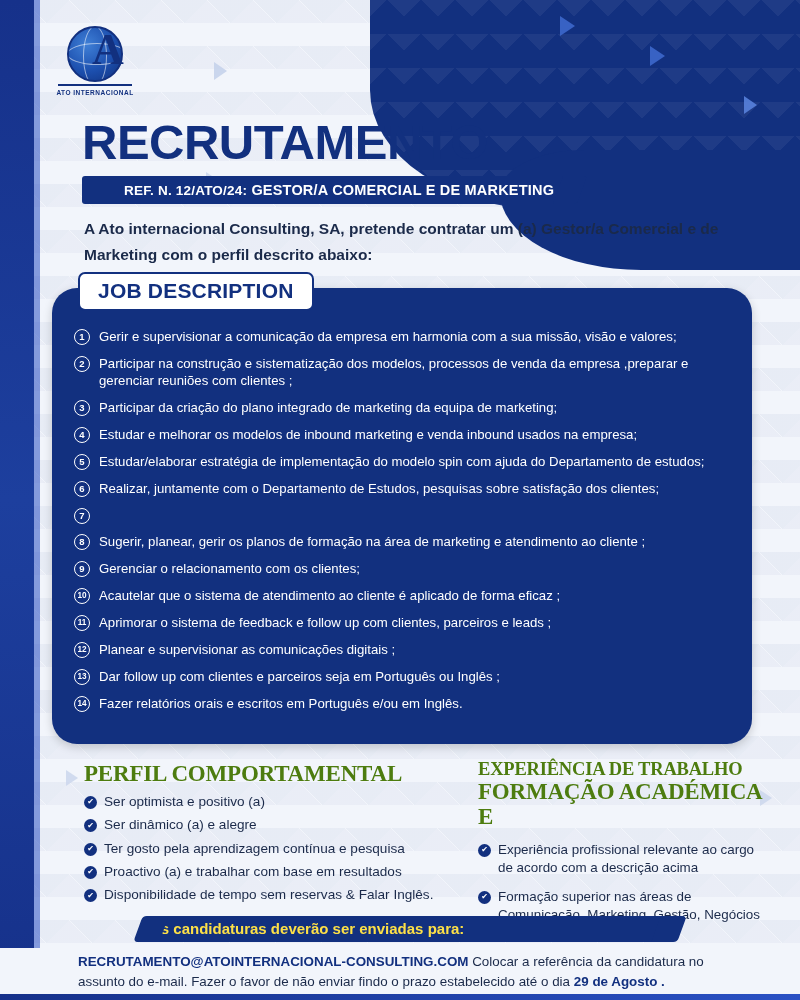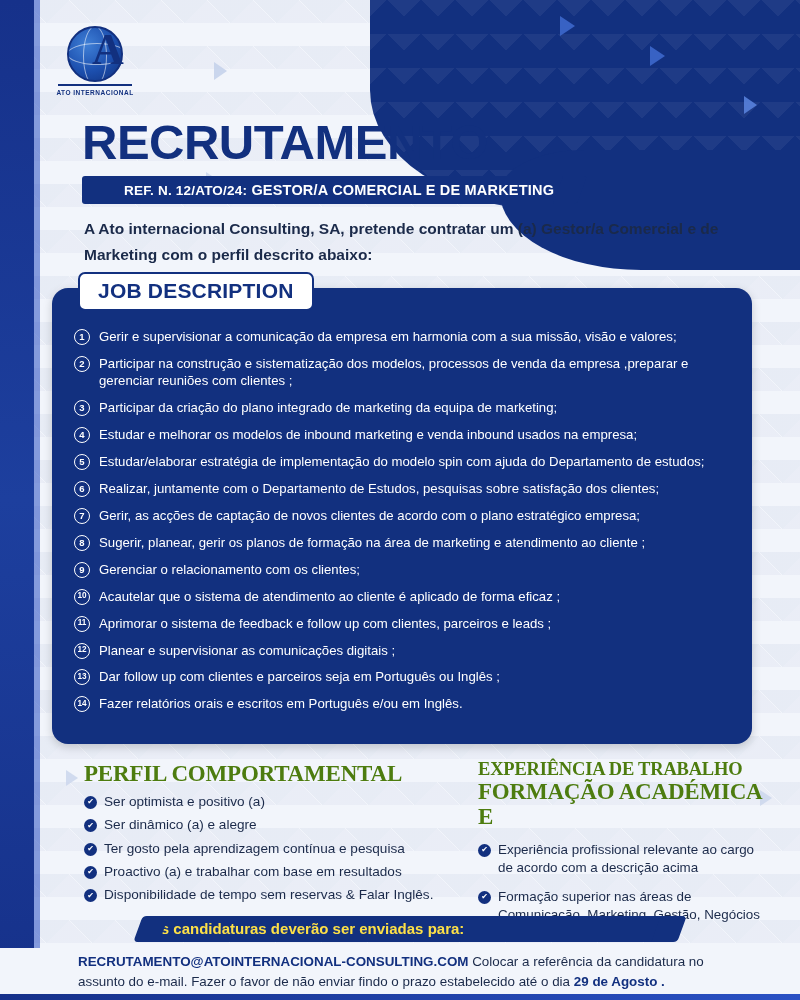--- a/index.html
+++ b/index.html
@@ -102,21 +102,21 @@
   }
 
   .intro {
     position:absolute; left:84px; top:216px; width:660px;
     font-size:15.5px; color:#1b2a4a; line-height:1.65;font-weight:bold;
   }
 
   
   .jd-card {
     position:absolute; left:52px; top:288px; width:700px; height:456px;
-    background:#12307f; border-radius:16px;
+    background:#12307f; border-radius:25px;
     box-shadow:0 3px 10px rgba(0,0,0,.18);
   }
   .jd-header {
     position:absolute; left:26px; top:-16px;
     background:#ffffff; color:#12307f; font-size:21px; font-weight:bold;
     padding:5px 18px 6px; border-radius:7px; letter-spacing:.2px;
     border:2px solid #12307f;
   }
   .jd-list { position:absolute; left:22px; top:40px; right:16px; }
   .jd-item {
@@ -240,21 +240,20 @@
       <div class="jd-item">
         <span class="num">5</span>
         <span>Estudar/elaborar estratégia de implementação do modelo spin com ajuda do Departamento de estudos;</span>
       </div>
       <div class="jd-item">
         <span class="num">6</span>
         <span>Realizar, juntamente com o Departamento de Estudos, pesquisas sobre satisfação dos clientes;</span>
       </div>
       <div class="jd-item">
         <span class="num">7</span>
-        <span>Gerir, as acções de captação de novos clientes de acordo com o plano estratégico empresa;</span>
       </div>
       <div class="jd-item">
         <span class="num">8</span>
         <span>Sugerir, planear, gerir os planos de formação na área de marketing e atendimento ao cliente ;</span>
       </div>
       <div class="jd-item">
         <span class="num">9</span>
         <span>Gerenciar o relacionamento com os clientes;</span>
       </div>
       <div class="jd-item">

